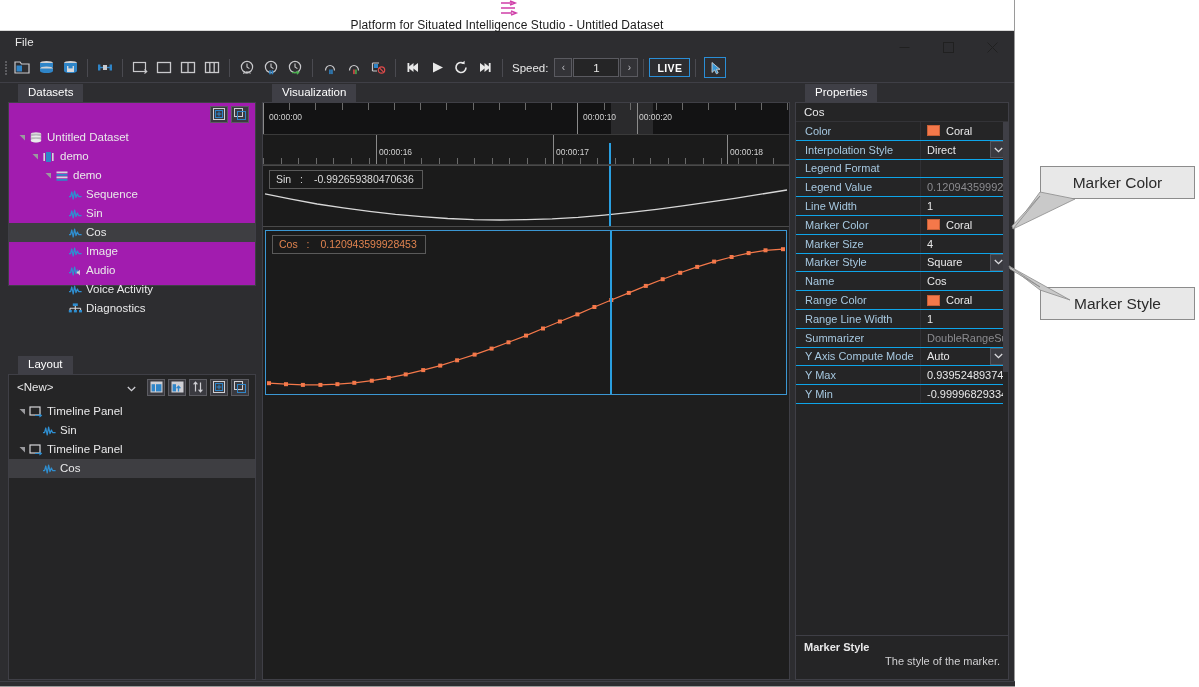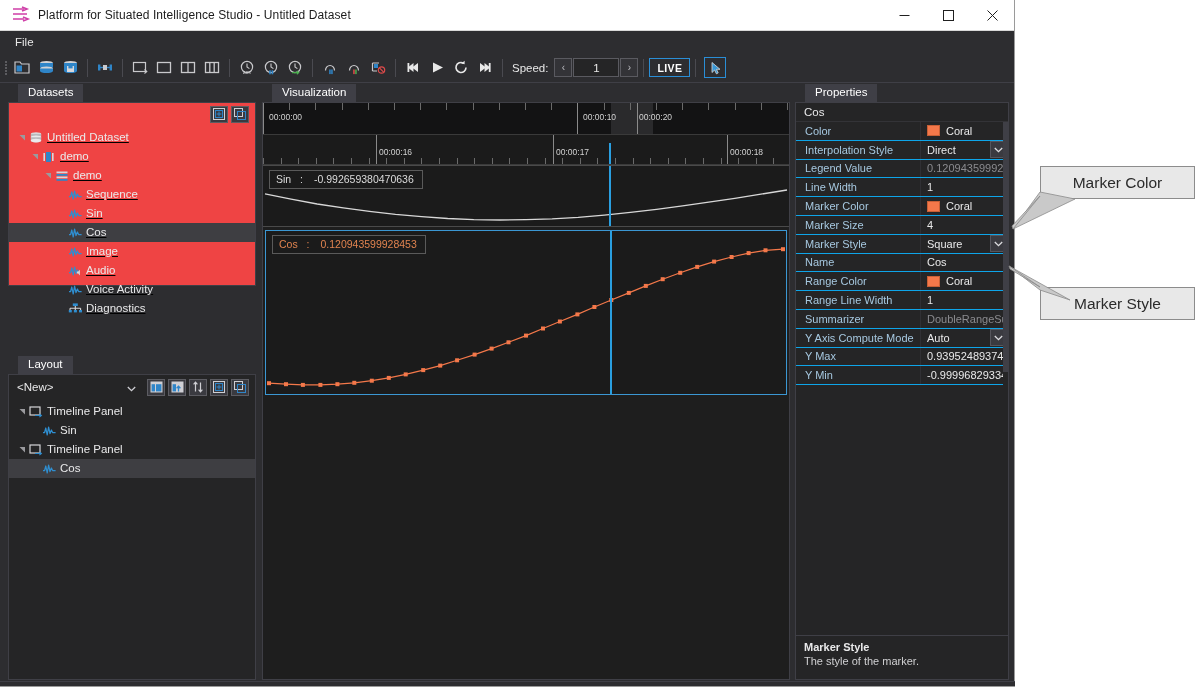--- a/index.html
+++ b/index.html
@@ -6,21 +6,21 @@
   html,body { width:1199px; height:687px; overflow:hidden; background:#ffffff;
     font-family:"Liberation Sans", sans-serif; }
   body { position:relative; }
 
   
   #app-window { position:absolute; left:0; top:0; width:1015px; height:687px;
     background:#2d2d30; border:1px solid #9a9a9a; border-top:none; border-left:none; }
 
   
   #titlebar { height:31px; background:#ffffff; display:flex; align-items:center;
-    border-bottom:1px solid #d8d8d8; }
+    border-bottom:1px solid #d8d8d8;flex-direction:column; }
   #app-logo { width:22px; height:18px; margin-left:10px; margin-right:6px; position:relative; }
   #title-text { font-size:12px; color:#1b1b1b; letter-spacing:.1px; }
   #winbtns { margin-left:auto; display:flex; height:31px; }
   .winbtn { width:44px; height:31px; display:flex; align-items:center; justify-content:center; }
   .winbtn svg { display:block; }
 
   
   #menubar { height:22px; background:#2d2d30; display:flex; align-items:center;
     padding-left:9px; }
   #menubar .mi { font-size:11.5px; color:#e8e8e8; padding:2px 6px; }
@@ -51,21 +51,21 @@
 
   
   .tabstrip { height:18px; display:flex; align-items:flex-end; padding-left:10px; }
   .tabhead { background:#3f3f46; color:#ffffff; font-size:11.5px; padding:2px 10px 3px 10px;
     line-height:13px; }
 
   
   #left-col { position:absolute; left:8px; top:0; width:248px; bottom:6px; }
   #datasets-panel { position:absolute; left:0; top:0; width:248px; height:202px; }
   #datasets-body { position:absolute; left:0; top:18px; right:0; bottom:0;
-    background:#ef4444; border:1px solid #3f3f46;text-decoration:underline; }
+    background:#a21caf; border:1px solid #3f3f46; }
   #ds-toolbar { height:22px; display:flex; align-items:center; justify-content:flex-end;
     padding-right:6px; }
   .sq-btn { width:18px; height:17px; border:1px solid #5c5c62; background:#3a3a40;
     margin-left:3px; display:flex; align-items:center; justify-content:center; }
 
   .tree { padding-top:3px; font-size:11.5px; }
   .trow { height:19px; display:flex; align-items:center; color:#e9e9ea; white-space:nowrap; }
   .trow.sel { background:#3e3e42; }
   .tw { width:11px; display:flex; align-items:center; justify-content:center; }
   .tw svg { display:block; }
@@ -126,21 +126,21 @@
     border:1px solid #55555c; display:flex; align-items:center; justify-content:center;
     margin-right:1px; flex:0 0 auto; }
   .cbx { width:11px; height:11px; background:#d4d4d4; border:1px solid #7a7a7a;
     display:flex; align-items:center; justify-content:center; }
   #props-scroll { position:absolute; right:0; top:0; bottom:0; width:5px; background:#252526; }
   #props-scroll .thumb { position:absolute; left:0; right:0; top:0; height:250px;
     background:#3f3f46; }
   #props-help { height:44px; border-top:1px solid #3f3f46; background:#252526;
     padding:5px 8px 0 8px; }
   #props-help .h { font-size:11px; font-weight:bold; color:#e9e9ea; }
-  #props-help .d { font-size:11px; color:#d0d0d2; margin-top:2px; }
+  #props-help .d { font-size:11px; color:#d0d0d2; margin-top:2px;text-align:right; }
 
   
   #statusbar { position:absolute; left:0; bottom:0; width:1015px; height:5px;
     background:#2d2d30; border-top:1px solid #3f3f46; overflow:hidden; }
 
   
   .callout { position:absolute; background:#e8e8e8; border:1px solid #8c8c8c;
     display:flex; align-items:center; justify-content:center;
     font-size:15.5px; color:#2b2b2b; }
   #leader-svg { position:absolute; left:0; top:0; width:1199px; height:687px;
@@ -754,20 +754,26 @@
                 <div class="pv">
                   <span>Direct</span>
                   <span class="dd">
                     <svg width="9" height="6" viewBox="0 0 9 6">
                       <path d="M0.8 1 L4.5 4.7 L8.2 1" fill="none" stroke="#dcdcdf" stroke-width="1.3"></path>
                     </svg>
                   </span>
                 </div>
               </div>
               <div class="prow">
+                <div class="pk">Legend Format</div>
+                <div class="pv">
+                  <span></span>
+                </div>
+              </div>
+              <div class="prow">
                 <div class="pk">Legend Value</div>
                 <div class="pv dim">
                   <span>0.120943599928...</span>
                 </div>
               </div>
               <div class="prow">
                 <div class="pk">Line Width</div>
                 <div class="pv">
                   <span>1</span>
                 </div>

